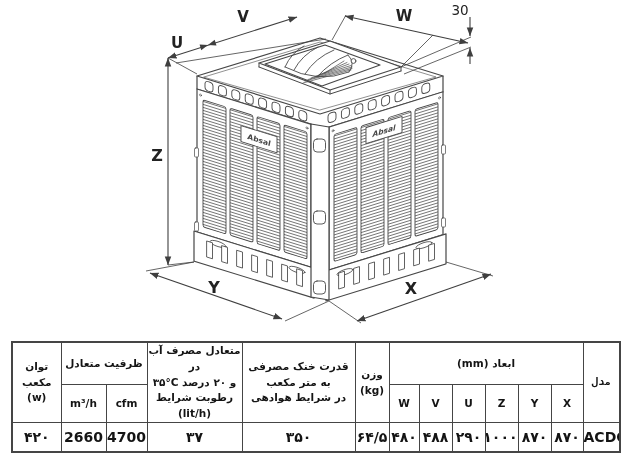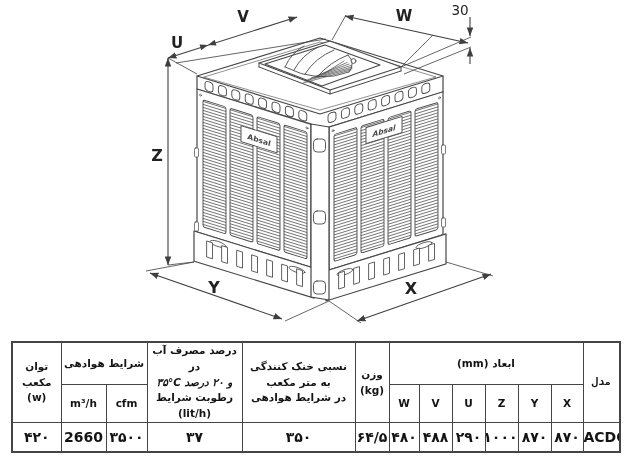--- a/index.html
+++ b/index.html
@@ -13,21 +13,21 @@
   table.spec th,table.spec td{border:1px solid #454545;text-align:center;vertical-align:middle;
              padding:0;color:#141414;overflow:hidden;}
   table.spec th{font-size:10.5px;font-weight:bold;line-height:1.5;}
   table.spec .r1 th{height:41px;}
   table.spec .r2 th{height:37px;}
   table.spec td{height:28px;font-size:14px;font-weight:bold;}
   th.model-h{font-size:13px;font-family:Liberation Mono, monospace;}
   th.letter{font-size:13.5px;font-weight:normal;font-family:"DejaVu Sans",sans-serif;}
   th.unit{font-size:11px;font-weight:normal;}
   td.model-v{font-size:8px;font-weight:normal;color:#333;}
-  .parts{display:flex;justify-content:center;gap:3px;direction:ltr;font-style:italic;}
+  .parts{display:flex;justify-content:center;gap:3px;direction:ltr;}
   .l{display:block;}
 </style>
 </head>
 <body>
 
 <div class="page">
 
   <svg width="630" height="340" viewBox="0 0 630 340">
     <defs>
       <marker id="arr" viewBox="0 0 10 8" refX="8.6" refY="4" markerWidth="9" markerHeight="7.5" orient="auto-start-reverse">
@@ -215,36 +215,36 @@
     </colgroup>
     <tbody>
         <tr class="r1">
       <th class="model-h" rowspan="2">مدل</th>
       <th colspan="6">ابعاد (mm)</th>
       <th rowspan="2">
         <span class="l">وزن</span>
         <span class="l" dir="ltr">(kg)</span>
       </th>
       <th rowspan="2">
-        <span class="l">نسبی خنک کنندگی</span>
+        <span class="l">قدرت خنک مصرفی</span>
         <span class="l">به متر مکعب</span>
         <span class="l">در شرایط هوادهی</span>
       </th>
       <th rowspan="2">
-        <span class="l">درصد مصرف آب در</span>
+        <span class="l">متعادل مصرف آب در</span>
         <span class="l parts">
           <span>۳۵°C</span>
           <span>و</span>
           <span>۲۰</span>
           <span>درصد</span>
         </span>
         <span class="l">رطوبت شرایط</span>
         <span class="l" dir="ltr">(lit/h)</span>
       </th>
-      <th colspan="2">شرایط هوادهی</th>
+      <th colspan="2">ظرفیت متعادل</th>
       <th rowspan="2">
         <span class="l">توان</span>
         <span class="l">مکعب</span>
         <span class="l" dir="ltr">(w)</span>
       </th>
     </tr>
     <tr class="r2">
       <th class="letter">X</th>
       <th class="letter">Y</th>
       <th class="letter">Z</th>
@@ -258,19 +258,19 @@
       <td class="model-v" dir="ltr">ACDC68</td>
       <td>۸۷۰</td>
       <td>۸۷۰</td>
       <td>۱۰۰۰</td>
       <td>۲۹۰</td>
       <td>۴۸۸</td>
       <td>۴۸۰</td>
       <td>۶۴/۵</td>
       <td>۳۵۰</td>
       <td>۳۷</td>
-      <td>۳۵۰۰</td>
+      <td>4700</td>
       <td>2660</td>
       <td>۴۲۰</td>
     </tr>
   </tbody>
     </table>
 </div>
 
 </body></html>

